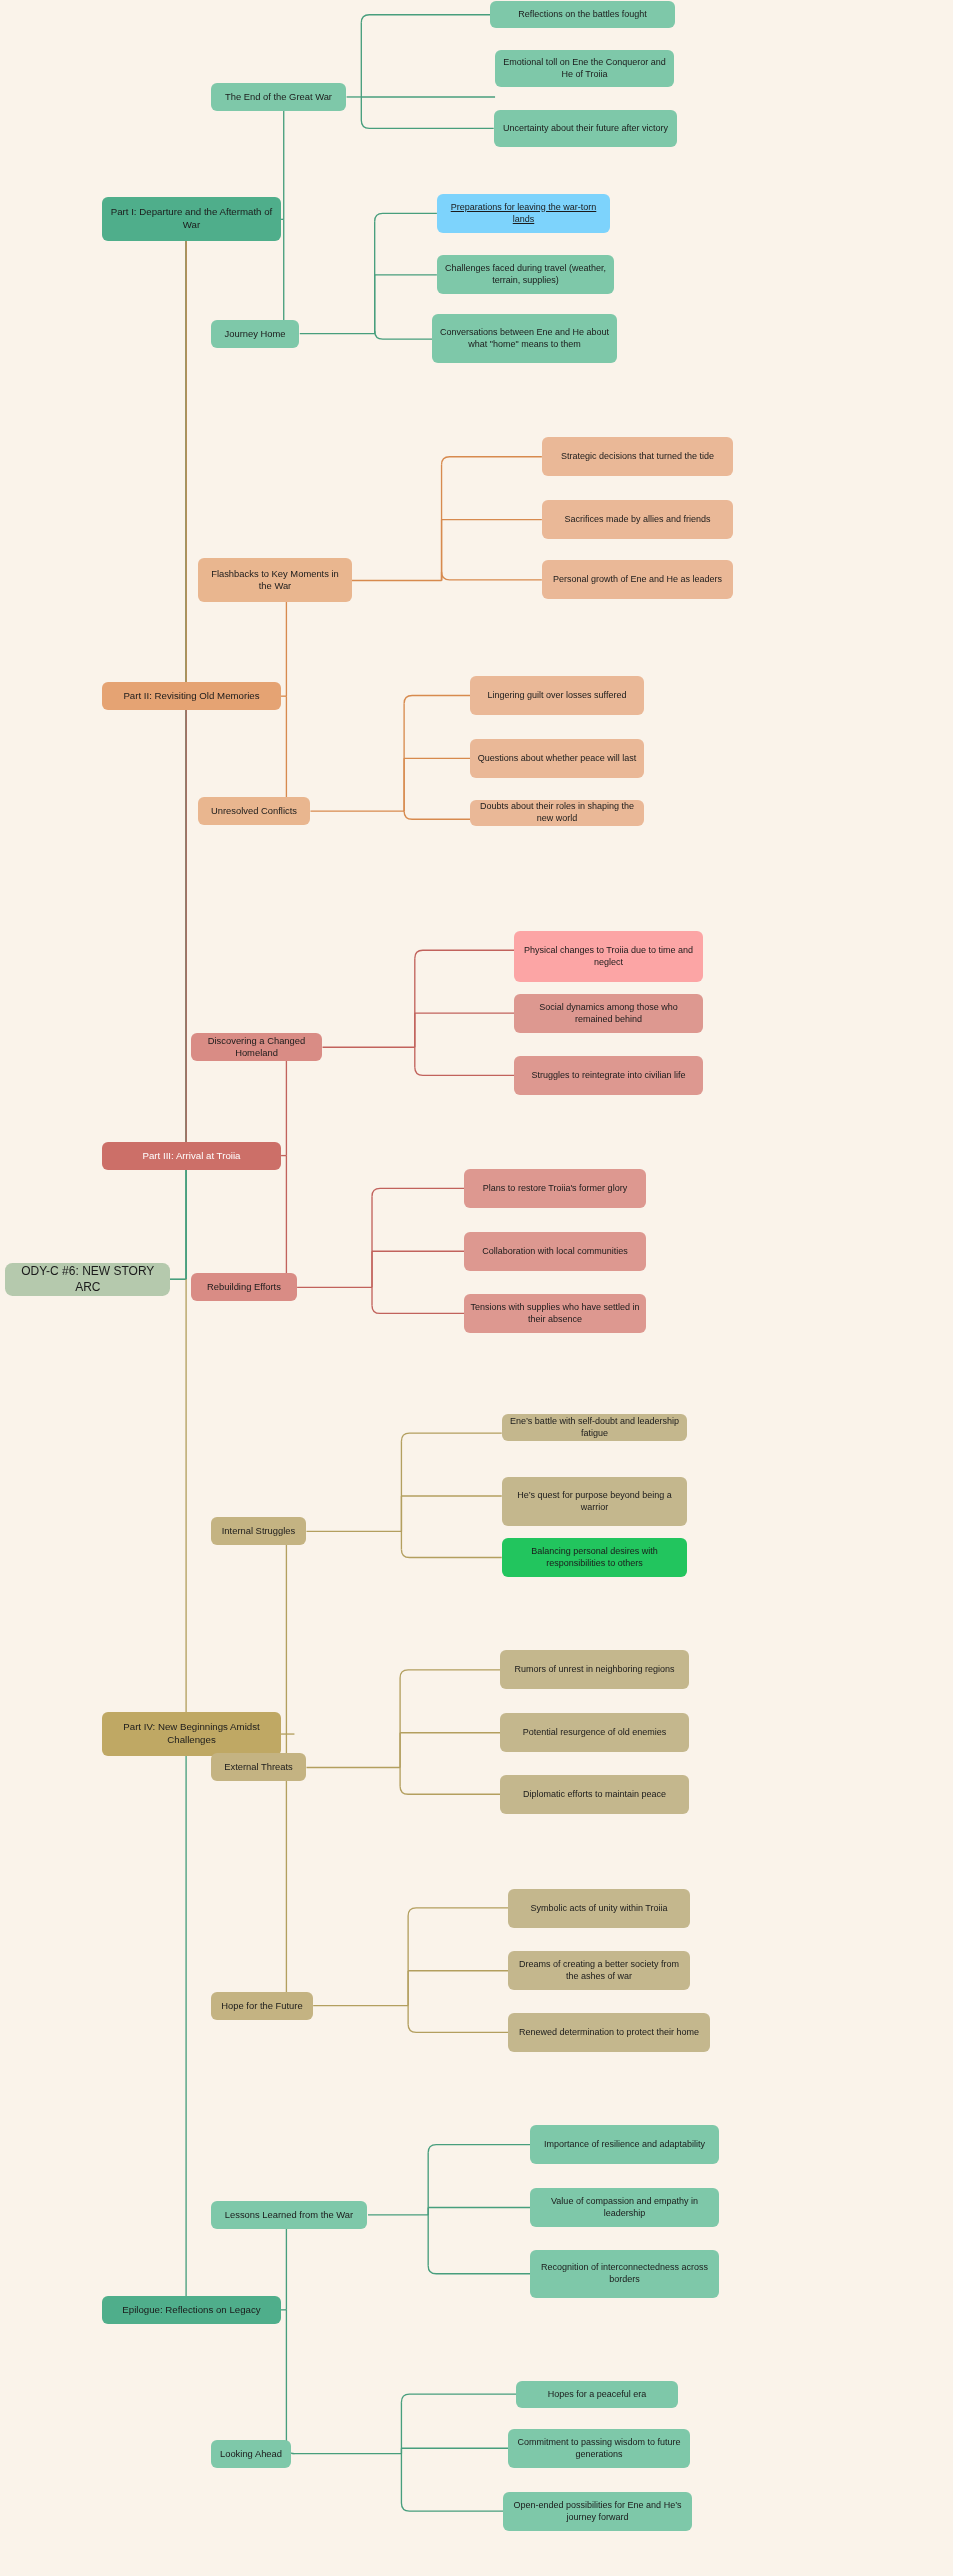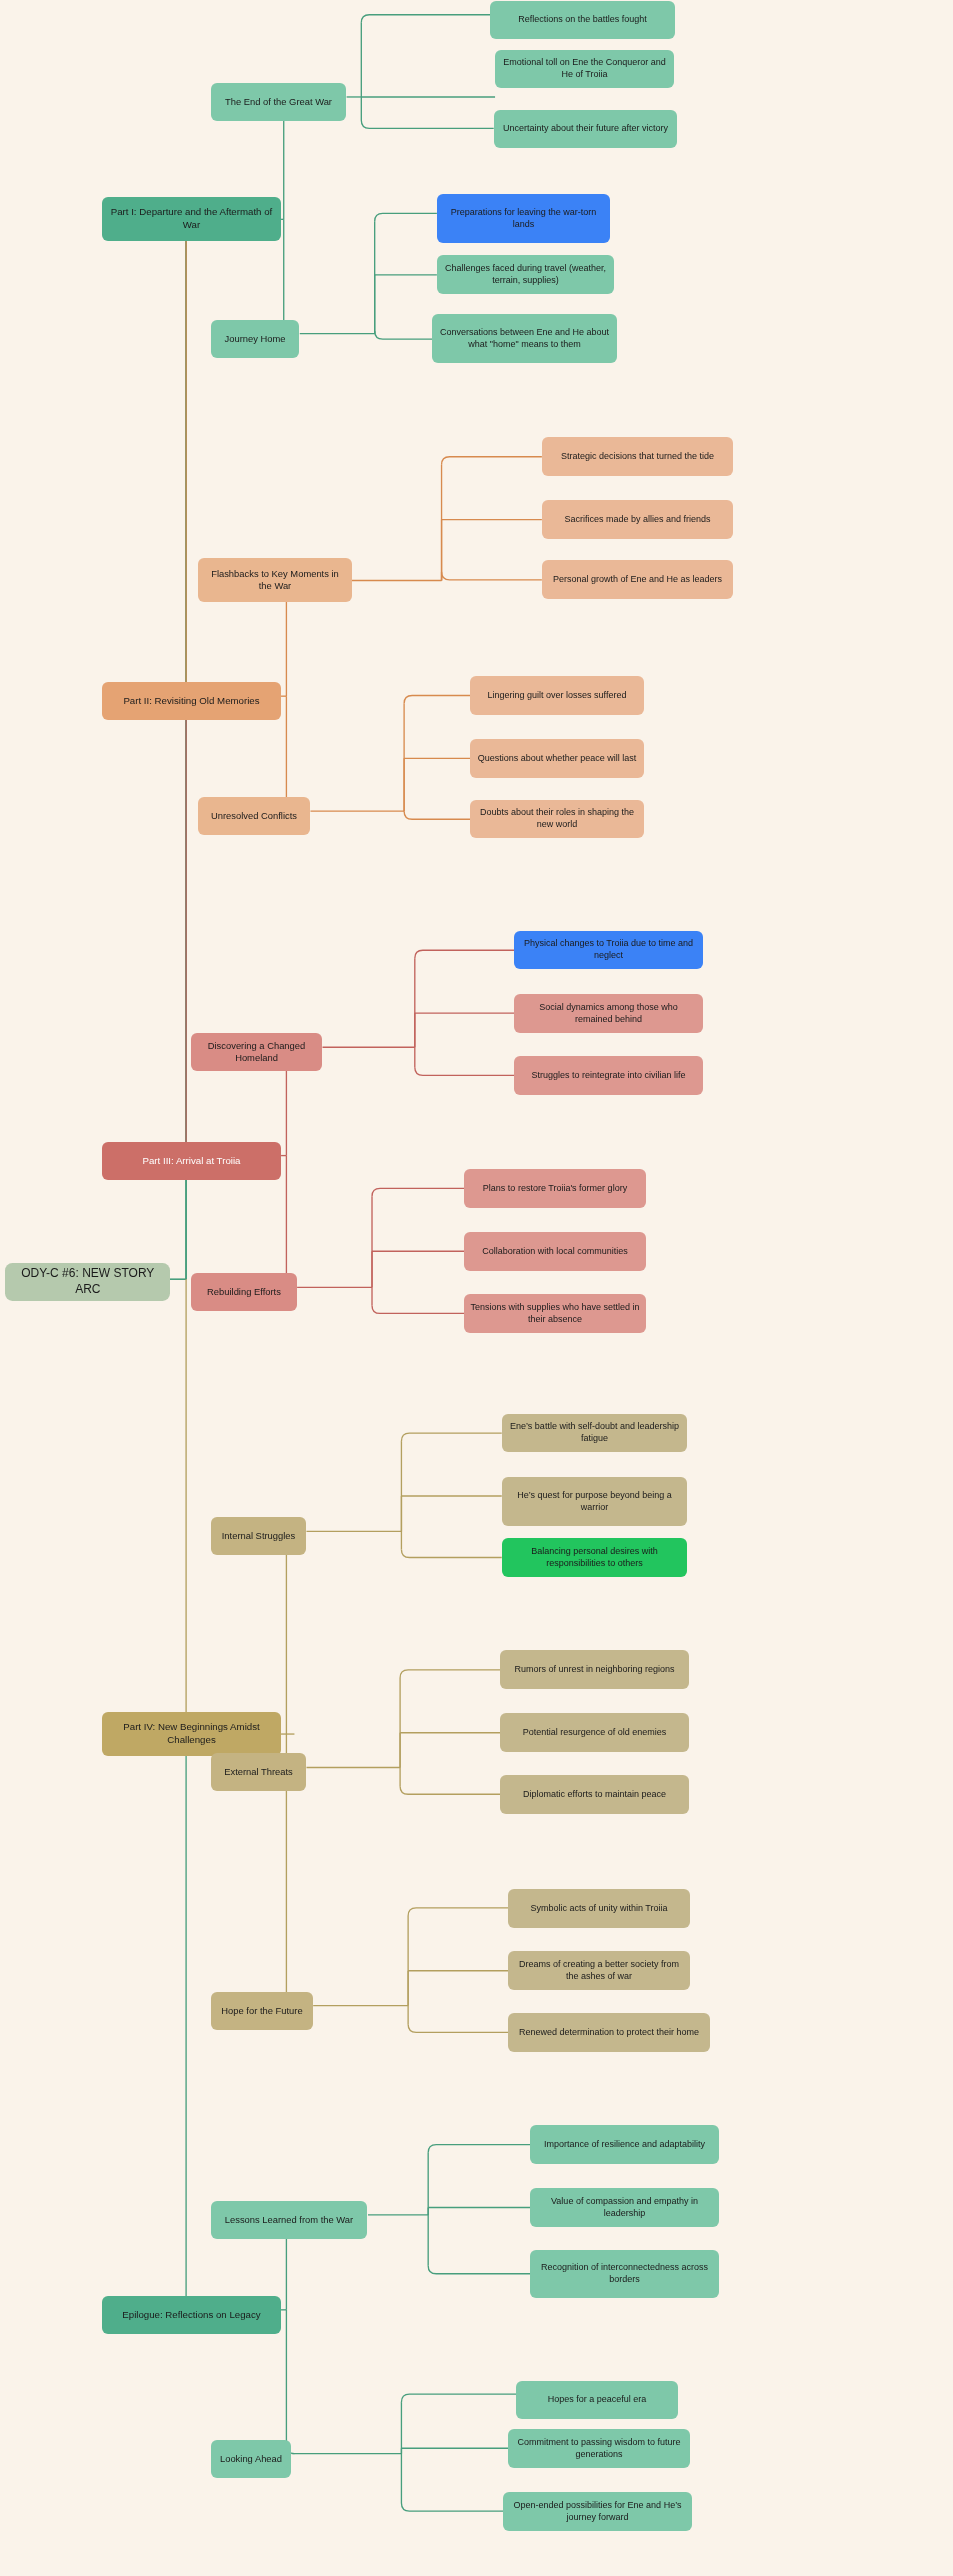--- a/index.html
+++ b/index.html
@@ -28,21 +28,21 @@
   }
   .node {
     position: absolute;
     box-sizing: border-box;
     display: flex;
     align-items: center;
     justify-content: center;
     text-align: center;
     border-radius: 6px;
     line-height: 1.32;
-    padding: 19px 6px;
+    padding: 13px 6px;
     color: #1b1b1b;
     overflow: hidden;
   }
   .node.root      { border-radius: 7.4px; }
   .lvl1 { font-size: 9.7px; }
   .lvl2 { font-size: 9.4px; }
   .lvl3 { font-size: 9px; }
   .rootlabel { font-size: 12px; }
 </style>
 </head>
@@ -214,21 +214,21 @@
   <div class="node lvl3" style="left:495px; top:50px; width:179px; height:37px; background:#7ec8a9;">
     <span>Emotional toll on Ene the Conqueror and He of Troiia</span>
   </div>
   <div class="node lvl3" style="left:494px; top:110px; width:183px; height:37px; background:#7ec8a9;">
     <span>Uncertainty about their future after victory</span>
   </div>
 
   <div class="node lvl2" style="left:211px; top:320px; width:88px; height:28px; background:#7ec8a9;">
     <span>Journey Home</span>
   </div>
-  <div class="node lvl3" style="left:437px; top:194px; width:173px; height:49px; background:#3b82f6;">
+  <div class="node lvl3" style="left:437px; top:194px; width:173px; height:39px; background:#7dd3fc;text-decoration:underline;">
     <span>Preparations for leaving the war-torn lands</span>
   </div>
   <div class="node lvl3" style="left:437px; top:255px; width:177px; height:39px; background:#7ec8a9;">
     <span>Challenges faced during travel (weather, terrain, supplies)</span>
   </div>
   <div class="node lvl3" style="left:432px; top:314px; width:185px; height:49px; background:#7ec8a9;">
     <span>Conversations between Ene and He about what "home" means to them</span>
   </div>
 
   <div class="node lvl1" style="left:102px; top:682px; width:179px; height:28px; background:#e5a373;">
@@ -261,21 +261,21 @@
     <span>Doubts about their roles in shaping the new world</span>
   </div>
 
   <div class="node lvl1" style="left:102px; top:1142px; width:179px; height:28px; background:#cc6f68; color:#ffffff;">
     <span>Part III: Arrival at Troiia</span>
   </div>
 
   <div class="node lvl2" style="left:191px; top:1033px; width:131px; height:28px; background:#d98c85;">
     <span>Discovering a Changed Homeland</span>
   </div>
-  <div class="node lvl3" style="left:514px; top:931px; width:189px; height:27px; background:#3b82f6;">
+  <div class="node lvl3" style="left:514px; top:931px; width:189px; height:51px; background:#fca5a5;">
     <span>Physical changes to Troiia due to time and neglect</span>
   </div>
   <div class="node lvl3" style="left:514px; top:994px; width:189px; height:39px; background:#dd9890;">
     <span>Social dynamics among those who remained behind</span>
   </div>
   <div class="node lvl3" style="left:514px; top:1056px; width:189px; height:39px; background:#dd9890;">
     <span>Struggles to reintegrate into civilian life</span>
   </div>
 
   <div class="node lvl2" style="left:191px; top:1273px; width:106px; height:28px; background:#d98c85;">

